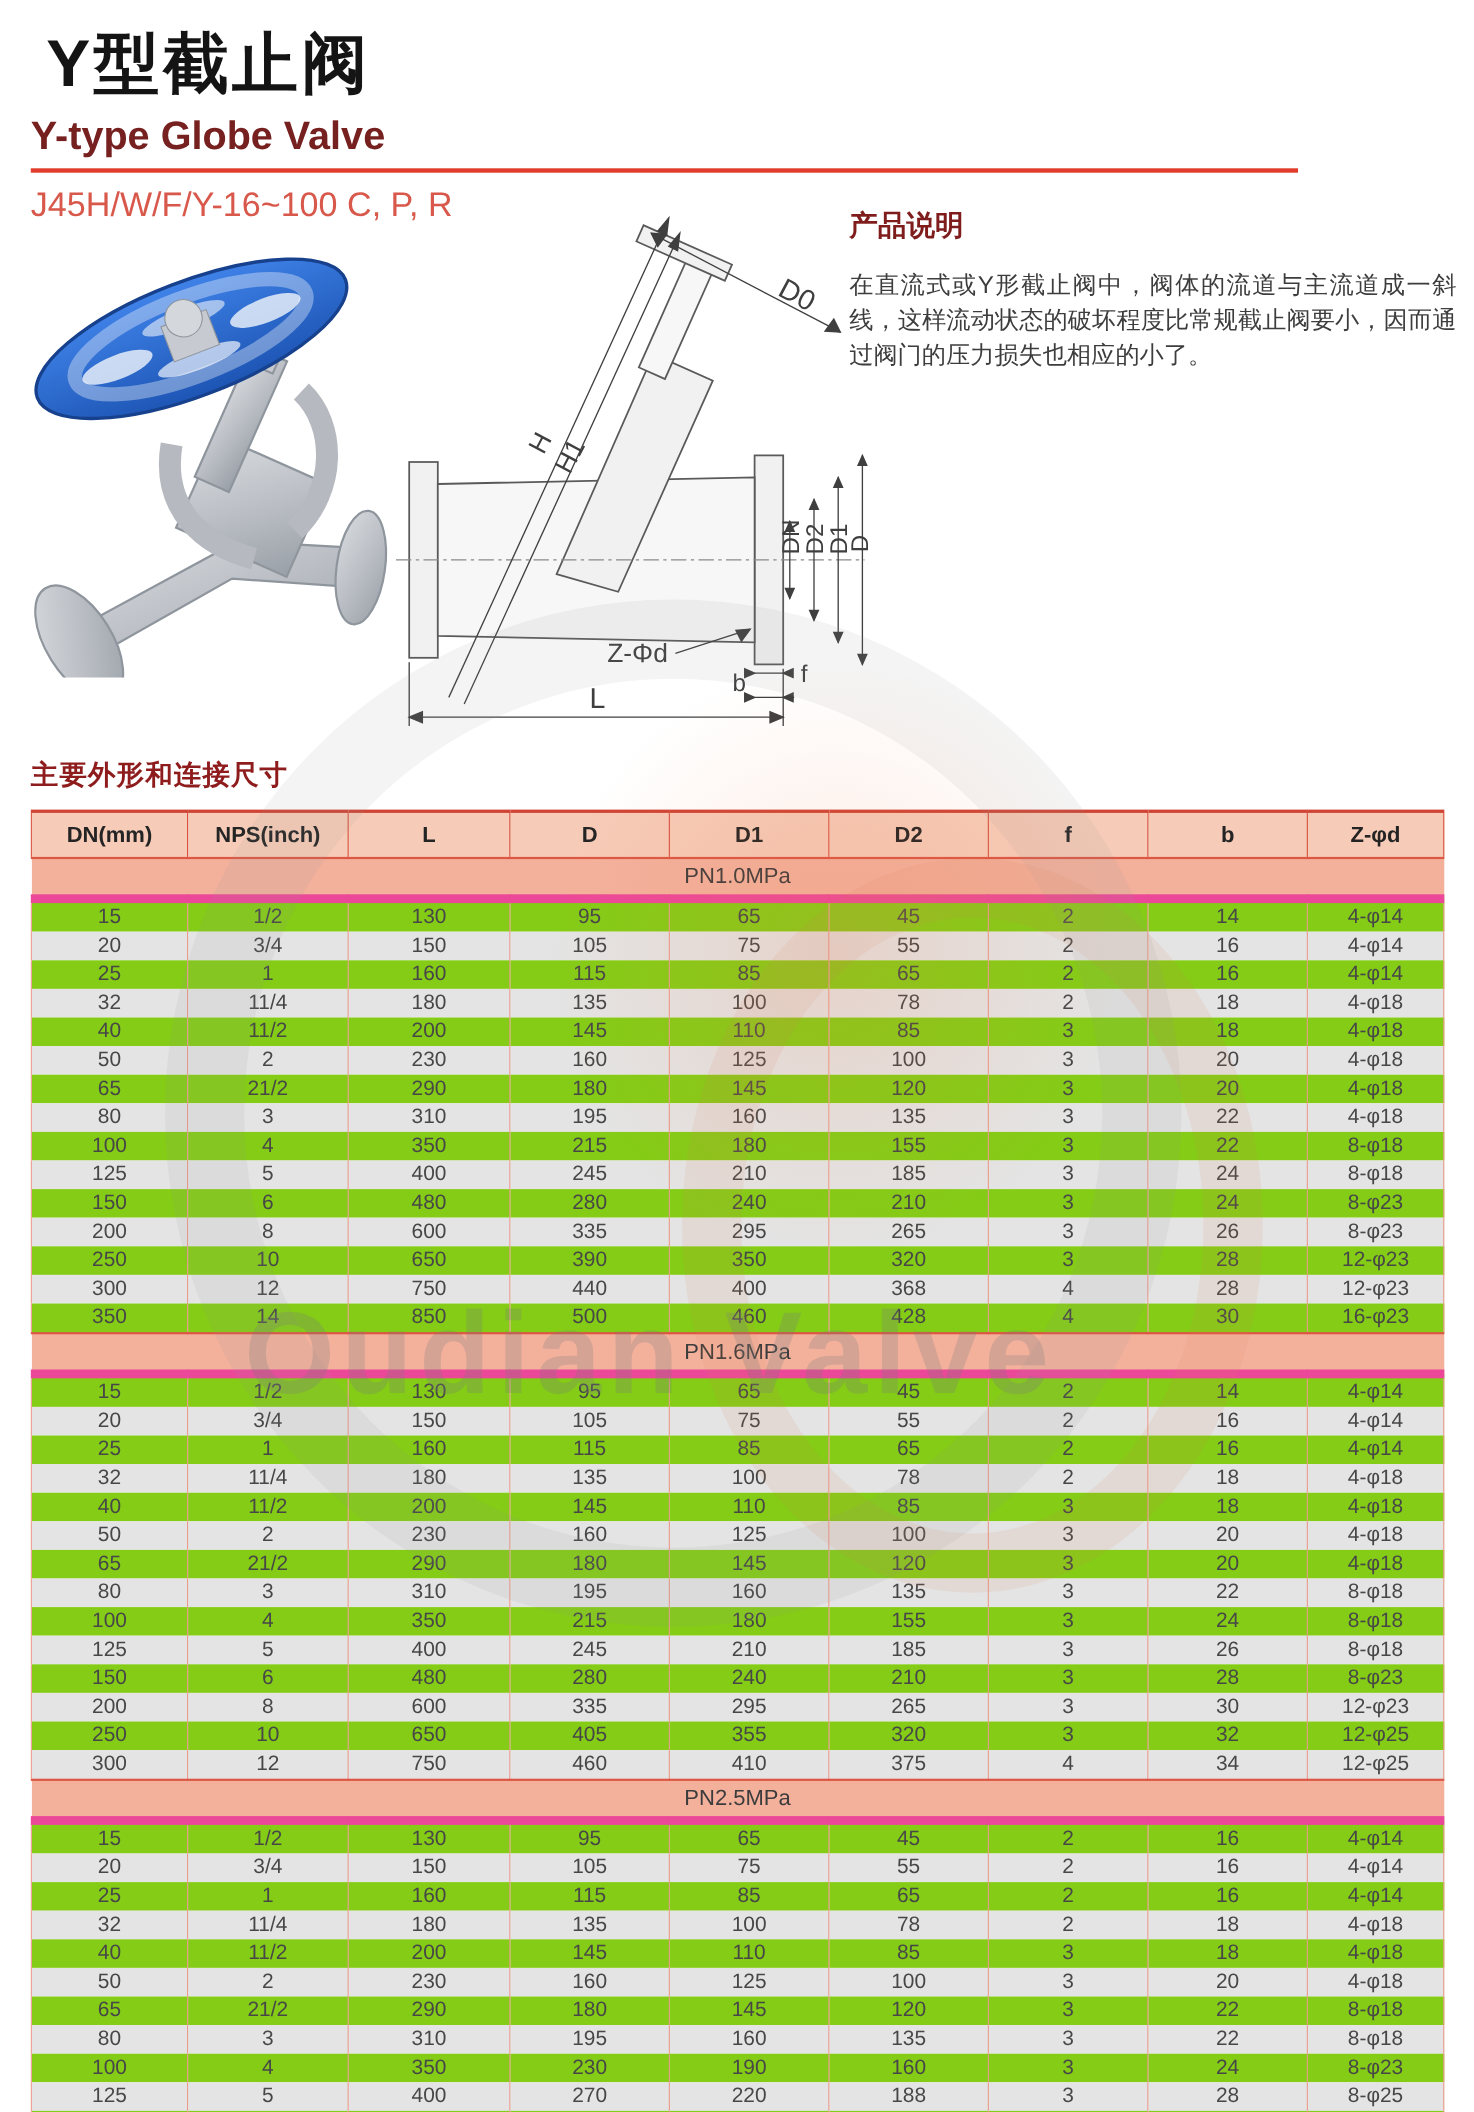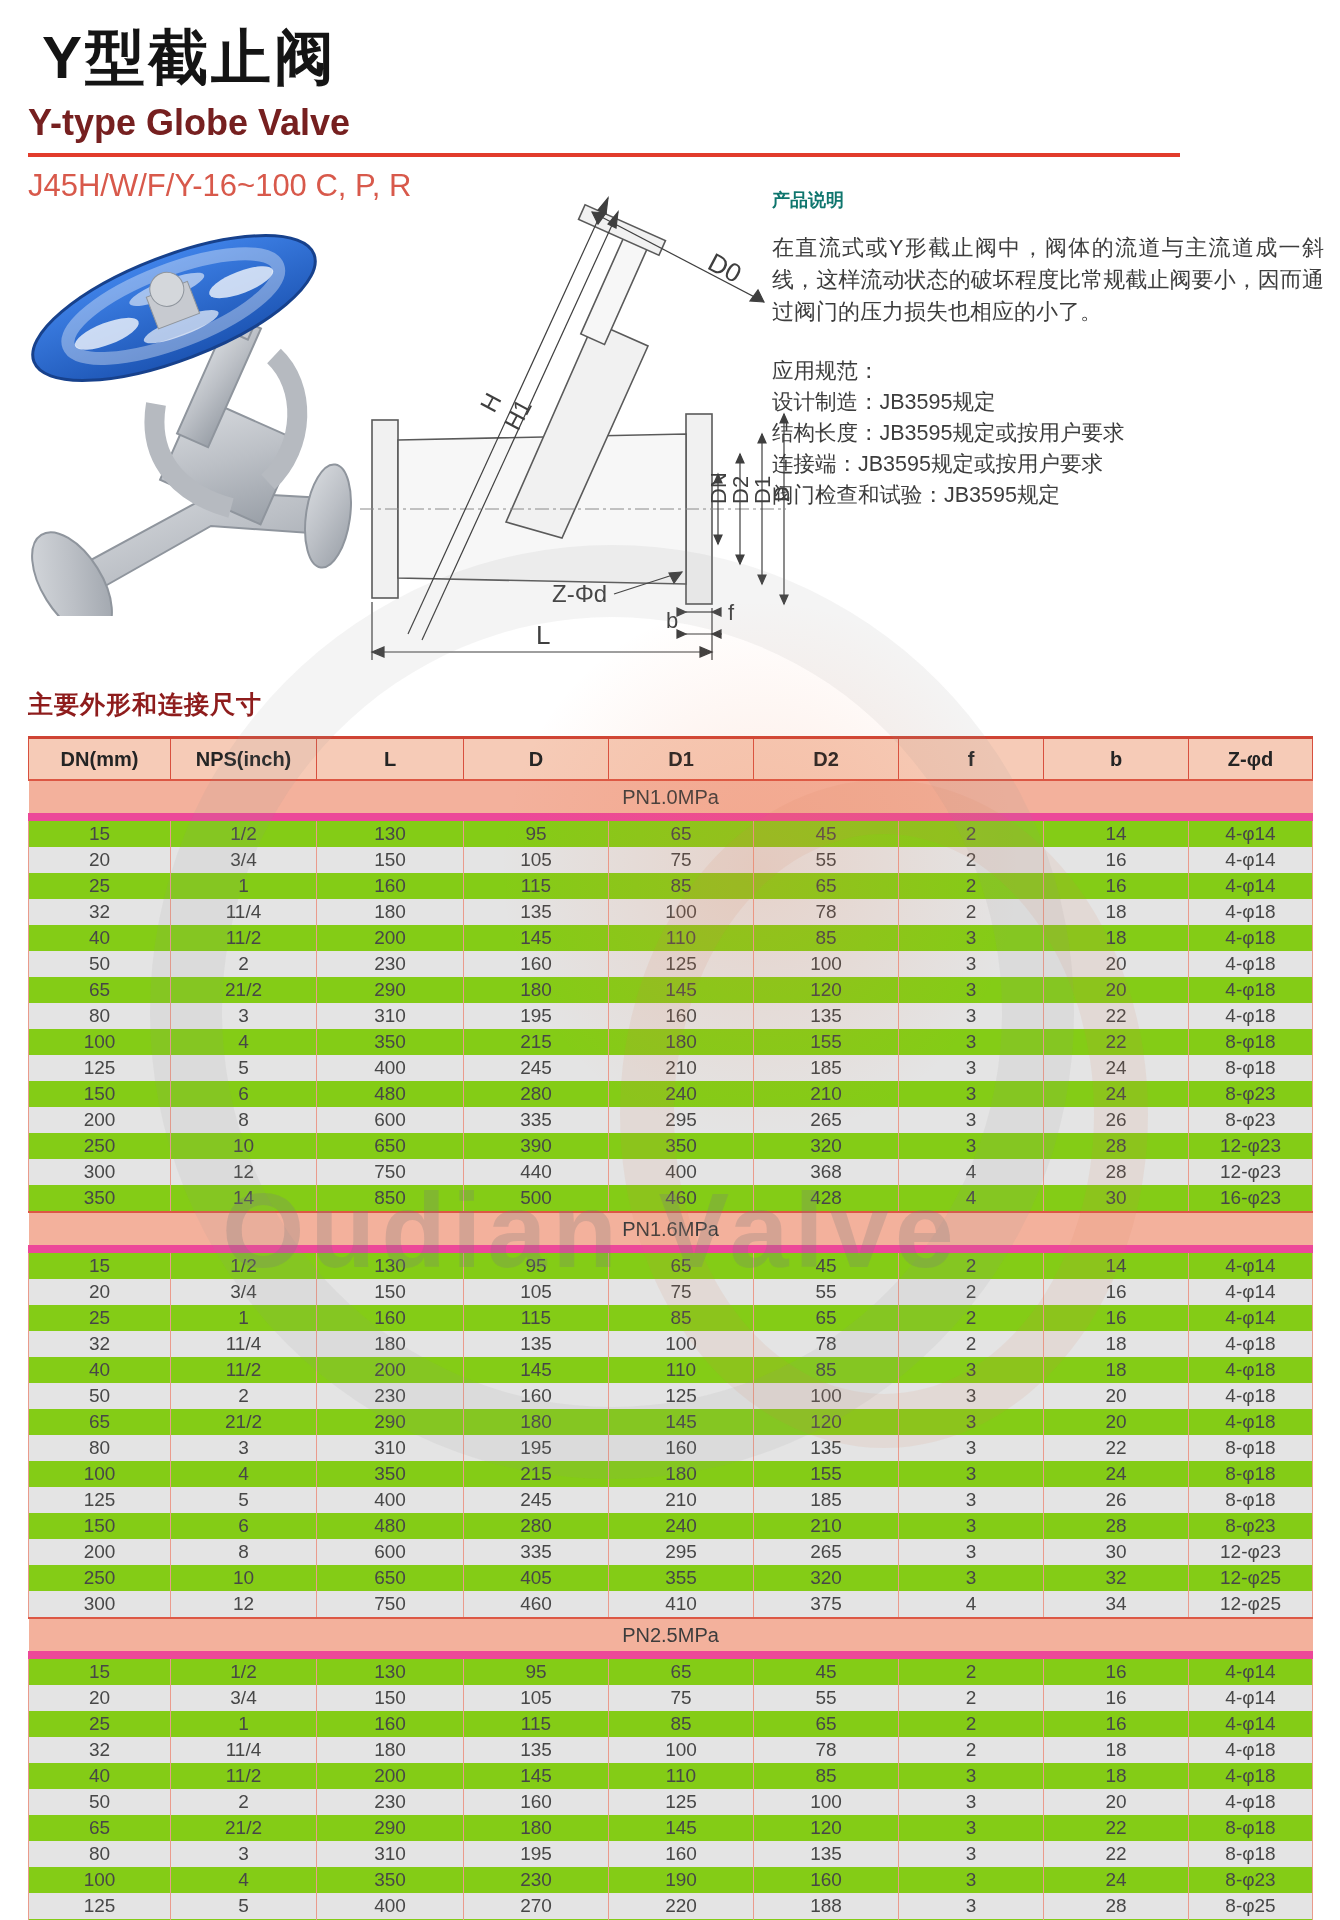--- a/index.html
+++ b/index.html
@@ -16,21 +16,21 @@
               background:#e23c2c; }
   .model    { position:absolute; left:28px; top:168px; font-size:31px; color:#d8594b; }
 
   
   .photo    { position:absolute; left:6px;  top:196px; }
   .drawing  { position:absolute; left:356px; top:182px; }
   .drawing text { font-family:"Liberation Sans","DejaVu Sans",sans-serif; fill:#3f3f3f; }
 
   
   .desc { position:absolute; left:772px; top:188px; width:552px; }
-  .desc-heading { font-size:18px; font-weight:bold; color:#0f766e; margin:0 0 20px 0; }
+  .desc-heading { font-size:26px; font-weight:bold; color:#7f1d1d; margin:0 0 20px 0; }
   .desc-par { font-size:22px; color:#3d3d3d; line-height:1.45; margin:0; text-align:justify; }
   .specs { margin-top:28px; font-size:21.5px; color:#3d3d3d; line-height:1.45; }
 
   
   .section-title { position:absolute; left:28px; top:688px; font-size:25px; font-weight:bold;
                    color:#8e1c1c; letter-spacing:1px; }
   .dims { position:absolute; left:28px; top:736px; width:1284px; border-collapse:collapse;
           table-layout:fixed; border-bottom:3px solid #e6392b; }
   .dims th { height:38px; background:#f6cbb7; border:1px solid #d8503e;
              border-top:3px solid #cf4434; font-size:20px; color:#242424; font-weight:bold; }
@@ -159,29 +159,20 @@
   <text x="433" y="320" font-size="22" transform="rotate(-90 433 320)">D</text>
   <text x="196" y="420" font-size="24">Z-Φd</text>
   <text x="372" y="438" font-size="22">f</text>
   <text x="310" y="446" font-size="22">b</text>
   <text x="180" y="462" font-size="26">L</text>
 </svg>
 
 <div class="desc">
   <div class="desc-heading">产品说明</div>
   <p class="desc-par">在直流式或Y形截止阀中，阀体的流道与主流道成一斜线，这样流动状态的破坏程度比常规截止阀要小，因而通过阀门的压力损失也相应的小了。</p>
-  <div class="specs">
-    <div>应用规范：</div>
-    <div>
-        <div>设计制造：JB3595规定</div>
-        <div>结构长度：JB3595规定或按用户要求</div>
-        <div>连接端：JB3595规定或按用户要求</div>
-        <div>阀门检查和试验：JB3595规定</div>
-      </div>
-  </div>
 </div>
 
 <div class="section-title">主要外形和连接尺寸</div>
 <table class="dims">
   <colgroup>
       <col style="width: 142px;">
       <col style="width: 146px;">
       <col style="width: 147px;">
       <col style="width: 145px;">
       <col style="width: 145px;">

